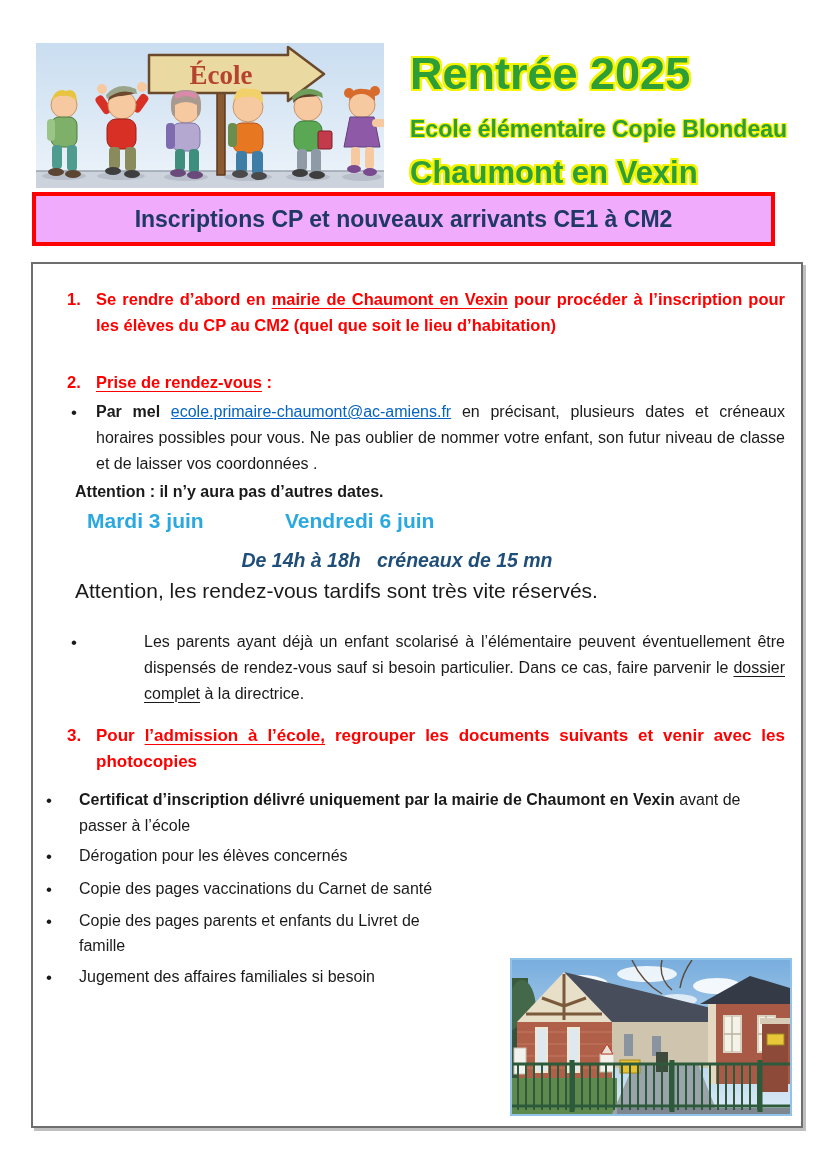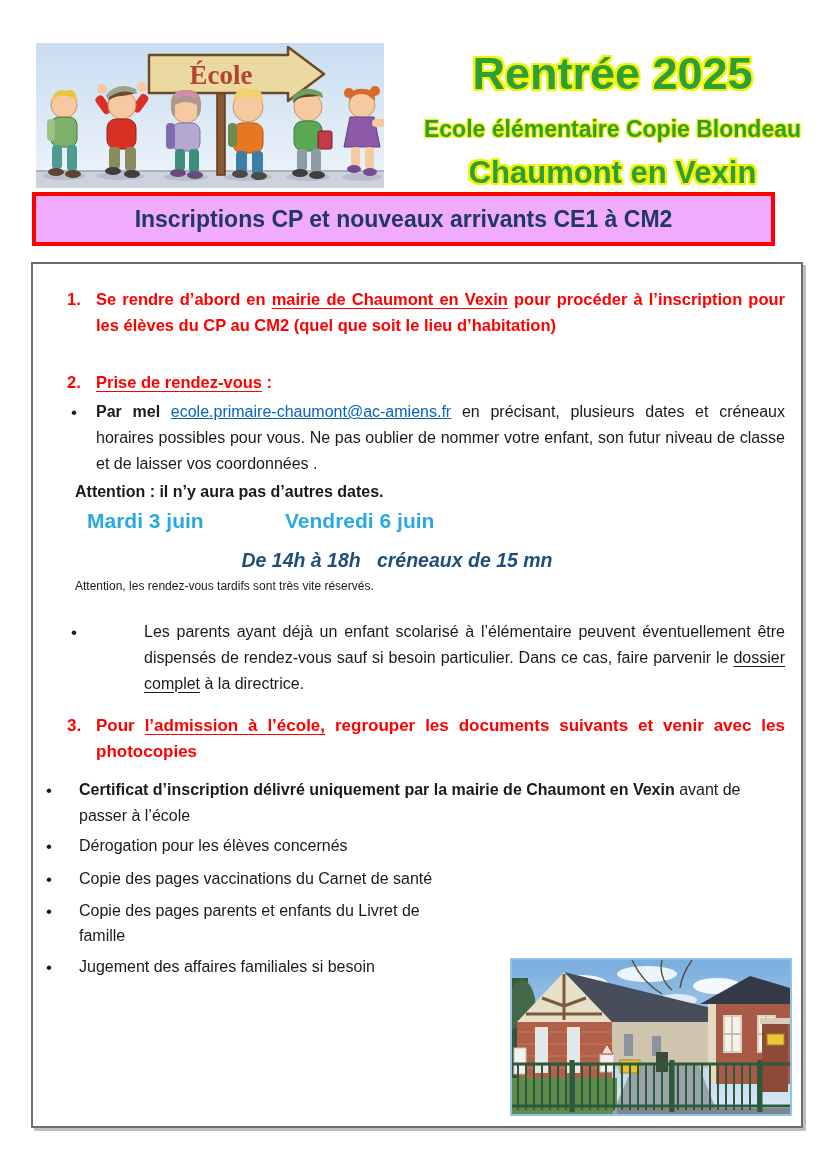--- a/index.html
+++ b/index.html
@@ -5,21 +5,21 @@
   * { margin:0; padding:0; box-sizing:border-box; }
   html,body { background:#ffffff; }
   .page {
     position:relative; width:827px; height:1169px; margin:0 auto;
     background:#ffffff; overflow:hidden;
     font-family:"Liberation Sans", sans-serif; color:#1a1a1a;
   }
 
   
   .cartoon { position:absolute; left:36px; top:43px; width:348px; height:153px; }
-  .titles  { position:absolute; left:410px; top:48px; width:405px;text-align:center; }
+  .titles  { position:absolute; left:410px; top:48px; width:405px; }
   .title-main {
     font-size:45px; font-weight:bold; color:#2e9e38; letter-spacing:0;
     text-shadow:-2px -2px 0 #f4f400, -2px 0 0 #f4f400, -2px 2px 0 #f4f400,
                  0 -2px 0 #f4f400, 0 2px 0 #f4f400,
                  2px -2px 0 #f4f400, 2px 0 0 #f4f400, 2px 2px 0 #f4f400;
   }
   .title-sub1 {
     margin-top:16px; font-size:23px; font-weight:bold; color:#2e9e38;
     text-shadow:-1px -1px 0 #f4f400, 1px -1px 0 #f4f400, -1px 1px 0 #f4f400,
                  1px 1px 0 #f4f400, 0 1px 0 #f4f400, 0 -1px 0 #f4f400;
@@ -58,21 +58,21 @@
   #item3 { margin-top:16px; margin-bottom:12px; font-size:17px; line-height:1.55; }
 
   .bullet { display:flex; font-size:16px; line-height:1.62; margin:0 0 6px 4px; }
   .bullet .dot { flex:none; width:25px; }
   .bullet .dot::before { content:"\2022"; font-size:17px; }
   .bullet .txt { flex:1; text-align:justify; padding-right:2px; }
   .bold { font-weight:bold; }
   a.mail { color:#0563c1; text-decoration:underline; }
 
   .attn { font-weight:bold; font-size:16px; margin-left:8px; }
-  .late { font-size:12px; margin-left:8px; margin-top:7px; }
+  .late { font-size:21px; margin-left:8px; margin-top:7px; }
 
   .dates-row { position:relative; height:34px; margin-top:6px; }
   .dates-row span {
     position:absolute; top:2px; color:#29a9e0; font-weight:bold;
     font-size:21px; white-space:pre;
   }
   .dc1 { left:20px; } .dc2 { left:218px; } .dc3 { left:468px; }
 
   .hours {
     margin:8px 60px 4px 0; text-align:center; color:#1f4e79;

